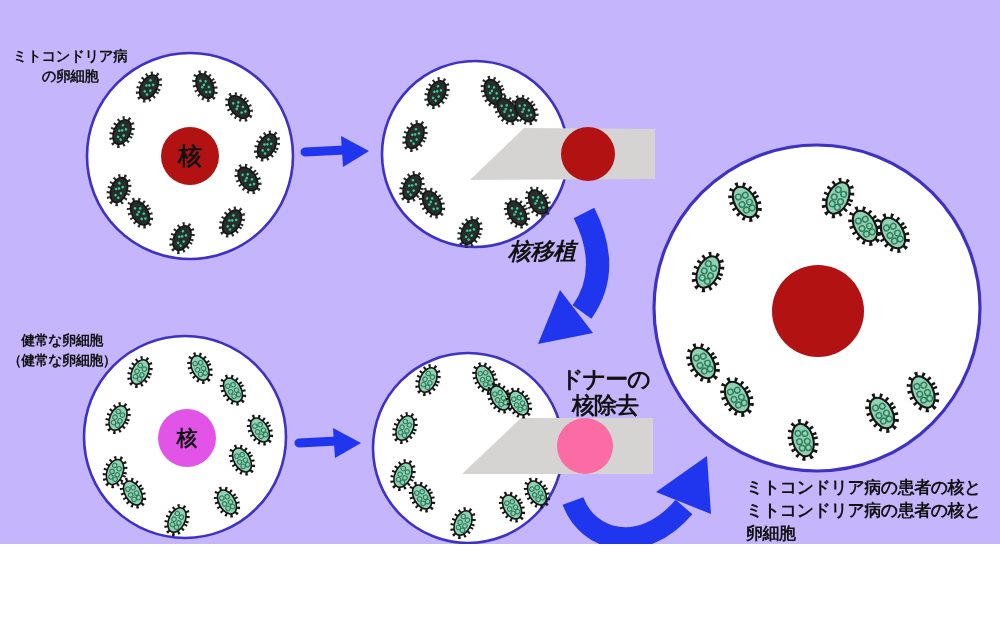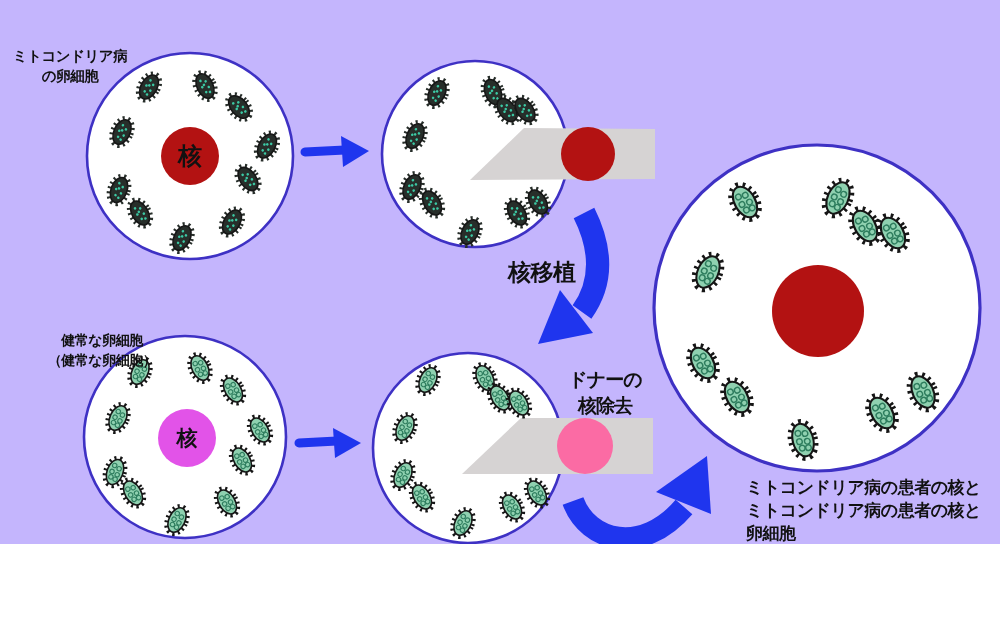--- a/index.html
+++ b/index.html
@@ -8,24 +8,24 @@
     font-family:"DejaVu Sans","Liberation Sans",sans-serif;
   }
   #scene{position:absolute;left:0;top:0;}
   .lbl{
     position:absolute;color:#111;font-weight:bold;white-space:nowrap;
     font-family:"DejaVu Sans","Liberation Sans",sans-serif;
   }
   .lbl div{white-space:nowrap;}
   .center{text-align:center;}
   #label-patient{left:4px;top:46px;width:132px;font-size:14.5px;line-height:20px;letter-spacing:-0.5px;}
-  #label-donor{left:0px;top:330px;width:124px;font-size:14px;line-height:20px;letter-spacing:-0.5px;margin-left:40px;}
+  #label-donor{left:0px;top:330px;width:124px;font-size:14px;line-height:20px;letter-spacing:-0.5px;}
   #label-extract{left:577px;top:84px;font-size:20px;letter-spacing:-0.5px;}
-  #label-transfer{left:508px;top:257px;font-size:23px;letter-spacing:-0.5px;}
-  #label-removal{left:554px;top:366px;width:102px;font-size:19px;line-height:26px;letter-spacing:-1px;}
+  #label-transfer{left:508px;top:236px;font-size:23px;letter-spacing:-0.5px;font-style:italic;}
+  #label-removal{left:554px;top:366px;width:102px;font-size:23px;line-height:26px;letter-spacing:-1px;}
   #label-result{left:746px;top:476px;width:260px;font-size:17px;line-height:23px;letter-spacing:-0.5px;}
   #nucleus-label-patient{left:150px;top:142px;width:80px;font-size:24px;line-height:28px;}
   #nucleus-label-donor{left:147px;top:426px;width:80px;font-size:21px;line-height:25px;}
 </style>
 </head>
 <body>
 
 <div id="canvas">
 
   <svg id="scene" width="1000" height="618" viewBox="0 0 1000 618">

